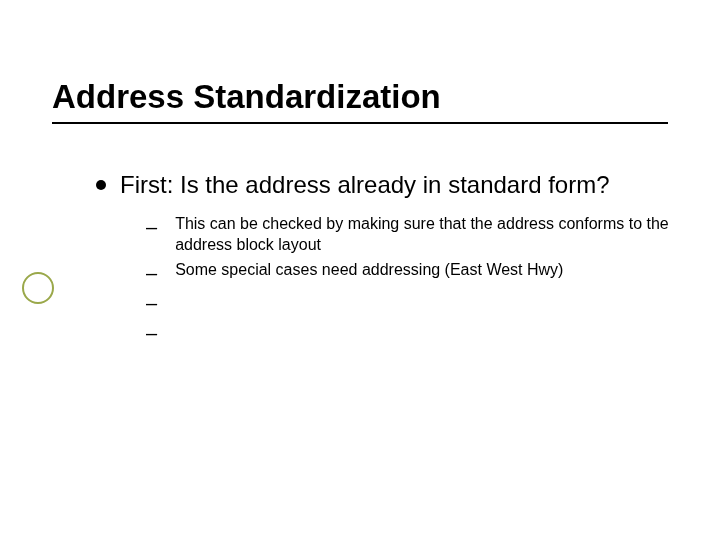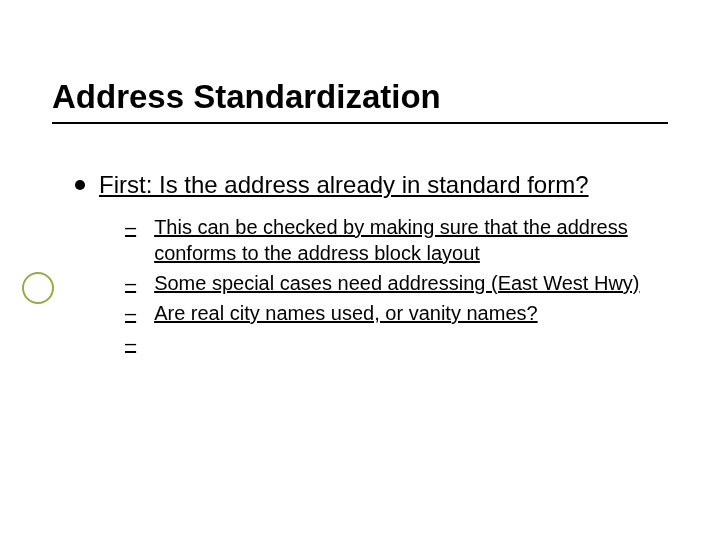--- a/index.html
+++ b/index.html
@@ -41,24 +41,23 @@
     left: 22px;
     top: 272px;
     width: 32px;
     height: 32px;
     border: 2.5px solid #9aa84a;
     border-radius: 50%;
     box-sizing: border-box;
   }
   .content {
     position: absolute;
-    left: 75px;
+    left: 96px;
     top: 170px;
     width: 588px;
-    text-decoration: underline;
   }
   .l1 {
     display: flex;
     align-items: flex-start;
     margin-bottom: 14px;
   }
   .round-bullet {
     width: 10px;
     height: 10px;
     background: #000000;
@@ -80,21 +79,21 @@
     margin-bottom: 4px;
   }
   .dash {
     font-size: 20px;
     line-height: 1.3;
     flex: 0 0 auto;
     margin-right: 18px;
     margin-top: 0px;
   }
   .l2-text {
-    font-size: 20px;
+    font-size: 16px;
     line-height: 1.3;
   }
 </style>
 </head>
 <body>
 
 <div class="slide">
 
   <div class="title-block">
     <h1 class="title">Address Standardization</h1>
@@ -117,21 +116,20 @@
         <span class="l2-text">This can be checked by making sure that the address conforms to the address block layout</span>
       </div>
 
       <div class="l2">
         <span class="dash">–</span>
         <span class="l2-text">Some special cases need addressing (East West Hwy)</span>
       </div>
 
       <div class="l2">
         <span class="dash">–</span>
-        <span class="l2-text">Are real city names used, or vanity names?</span>
       </div>
 
       <div class="l2">
         <span class="dash">–</span>
       </div>
 
     </div>
 
   </div>
 

